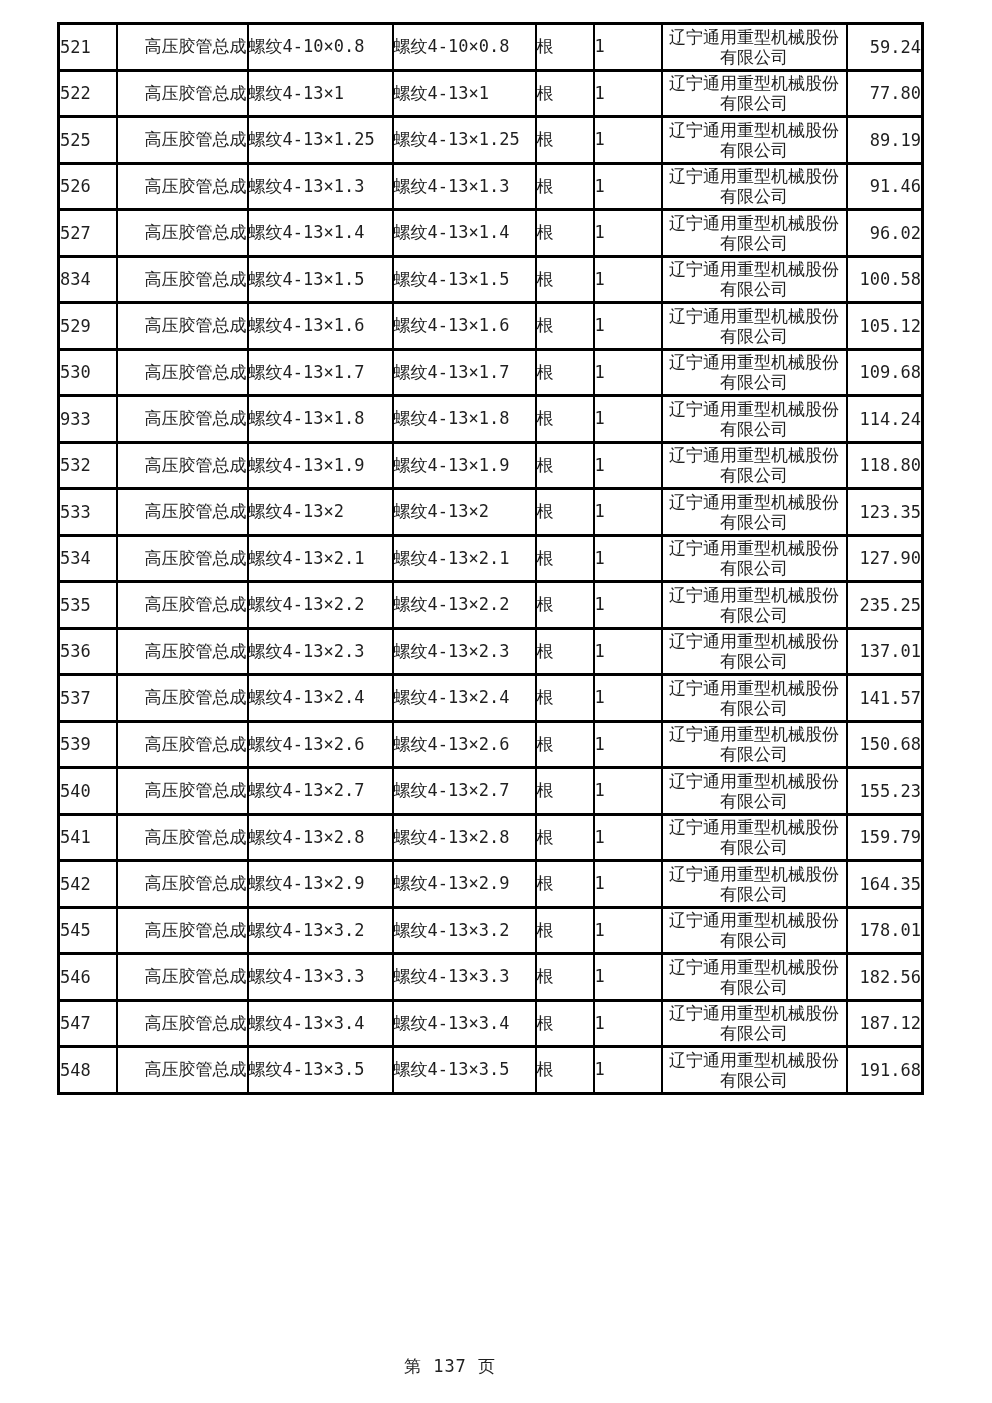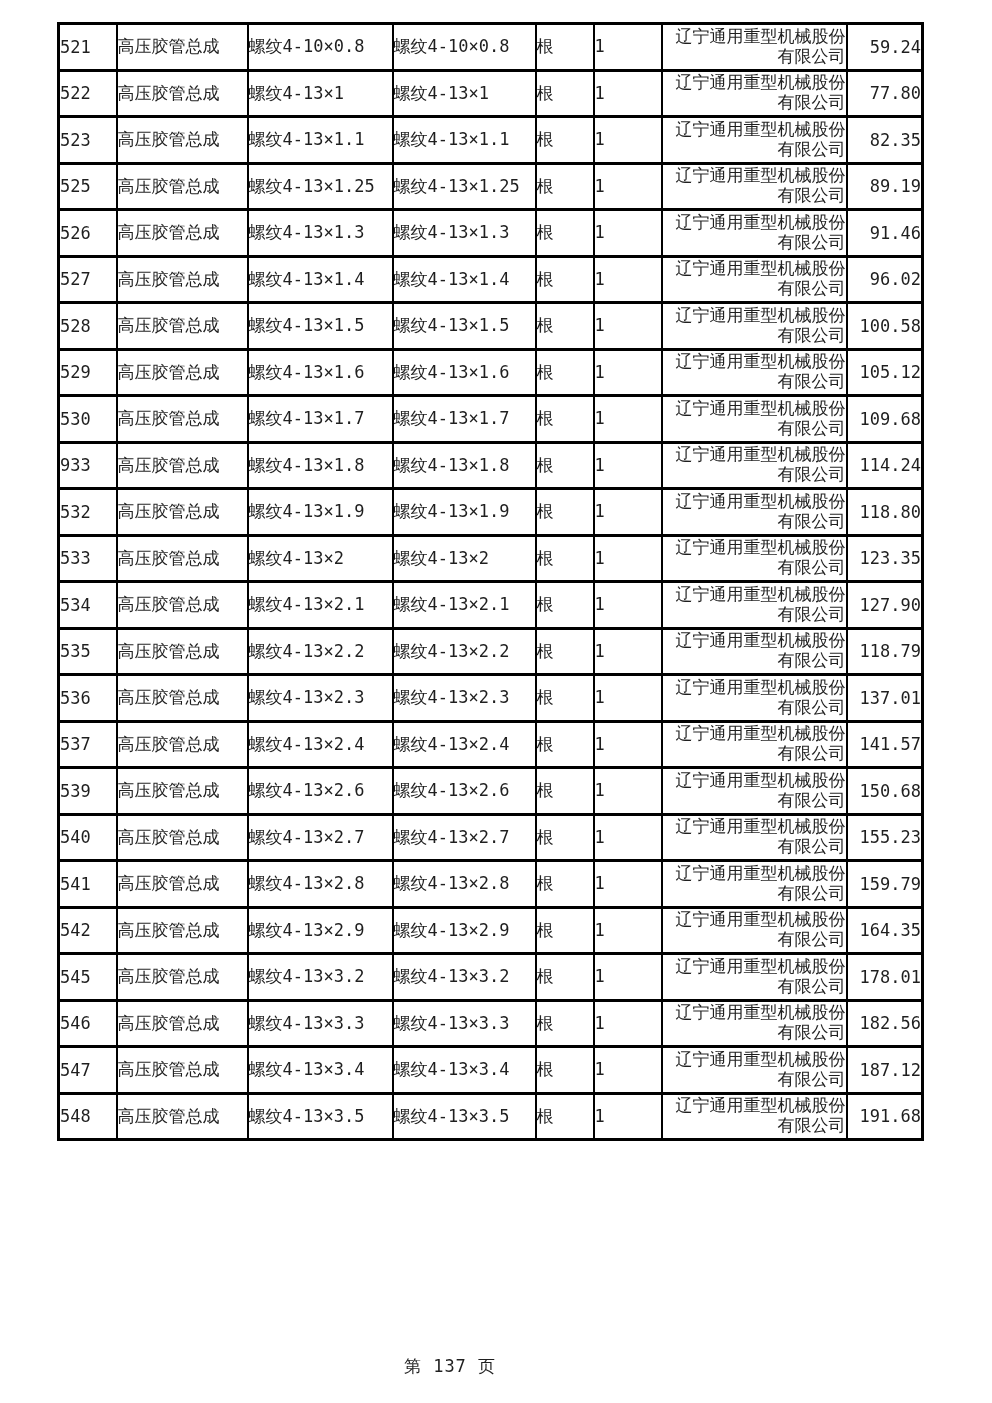--- a/index.html
+++ b/index.html
@@ -34,38 +34,37 @@
     border-top-width: 3px;
     border-bottom-width: 3px;
     height: 43.5px;
     font-size: 17px;
     vertical-align: middle;
     overflow: hidden;
     white-space: nowrap;
     padding: 0;
   }
   td.c-no      { text-align: left; padding-left: 3px; }
-  td.c-name    { text-align: left; padding-left: 4px; }
+  td.c-name    { text-align: right; padding-left: 4px; }
   td.c-spec    { text-align: left; padding-left: 4px; }
   td.c-spec2   { text-align: left; padding-left: 4px; }
   td.c-unit    { text-align: left; padding-left: 5px; }
   td.c-qty     {
     text-align: left;
     padding-left: 5px;
     vertical-align: bottom;
     padding-bottom: 2px;
     font-size: 16px;
     line-height: 1;
   }
   td.c-supplier {
-    text-align: right;
+    text-align: center;
     font-size: 14px;
     line-height: 20px;
     white-space: normal;
-    font-family: Liberation Serif, serif;
   }
   td.c-supplier span { display: block; }
   td.c-price   { text-align: right; font-size: 16px; }
   .footer {
     position: absolute;
     top: 1355px;
     left: 0;
     width: 900px;
     text-align: center;
     font-size: 17px;
@@ -110,33 +109,20 @@
           <td class="c-spec2">螺纹4-13×1</td>
           <td class="c-unit">根</td>
           <td class="c-qty">1</td>
           <td class="c-supplier">
             <span>辽宁通用重型机械股份</span>
             <span>有限公司</span>
           </td>
           <td class="c-price">77.80</td>
         </tr>
         <tr>
-          <td class="c-no">523</td>
-          <td class="c-name">高压胶管总成</td>
-          <td class="c-spec">螺纹4-13×1.1</td>
-          <td class="c-spec2">螺纹4-13×1.1</td>
-          <td class="c-unit">根</td>
-          <td class="c-qty">1</td>
-          <td class="c-supplier">
-            <span>辽宁通用重型机械股份</span>
-            <span>有限公司</span>
-          </td>
-          <td class="c-price">82.35</td>
-        </tr>
-        <tr>
           <td class="c-no">525</td>
           <td class="c-name">高压胶管总成</td>
           <td class="c-spec">螺纹4-13×1.25</td>
           <td class="c-spec2">螺纹4-13×1.25</td>
           <td class="c-unit">根</td>
           <td class="c-qty">1</td>
           <td class="c-supplier">
             <span>辽宁通用重型机械股份</span>
             <span>有限公司</span>
           </td>
@@ -162,21 +148,21 @@
           <td class="c-spec2">螺纹4-13×1.4</td>
           <td class="c-unit">根</td>
           <td class="c-qty">1</td>
           <td class="c-supplier">
             <span>辽宁通用重型机械股份</span>
             <span>有限公司</span>
           </td>
           <td class="c-price">96.02</td>
         </tr>
         <tr>
-          <td class="c-no">528</td>
+          <td class="c-no">834</td>
           <td class="c-name">高压胶管总成</td>
           <td class="c-spec">螺纹4-13×1.5</td>
           <td class="c-spec2">螺纹4-13×1.5</td>
           <td class="c-unit">根</td>
           <td class="c-qty">1</td>
           <td class="c-supplier">
             <span>辽宁通用重型机械股份</span>
             <span>有限公司</span>
           </td>
           <td class="c-price">100.58</td>
@@ -263,21 +249,21 @@
           <td class="c-no">535</td>
           <td class="c-name">高压胶管总成</td>
           <td class="c-spec">螺纹4-13×2.2</td>
           <td class="c-spec2">螺纹4-13×2.2</td>
           <td class="c-unit">根</td>
           <td class="c-qty">1</td>
           <td class="c-supplier">
             <span>辽宁通用重型机械股份</span>
             <span>有限公司</span>
           </td>
-          <td class="c-price">118.79</td>
+          <td class="c-price">235.25</td>
         </tr>
         <tr>
           <td class="c-no">536</td>
           <td class="c-name">高压胶管总成</td>
           <td class="c-spec">螺纹4-13×2.3</td>
           <td class="c-spec2">螺纹4-13×2.3</td>
           <td class="c-unit">根</td>
           <td class="c-qty">1</td>
           <td class="c-supplier">
             <span>辽宁通用重型机械股份</span>

